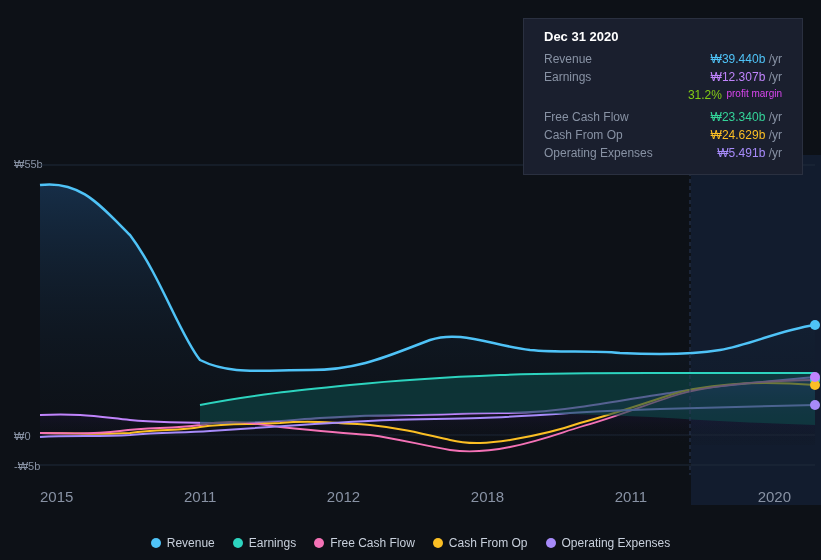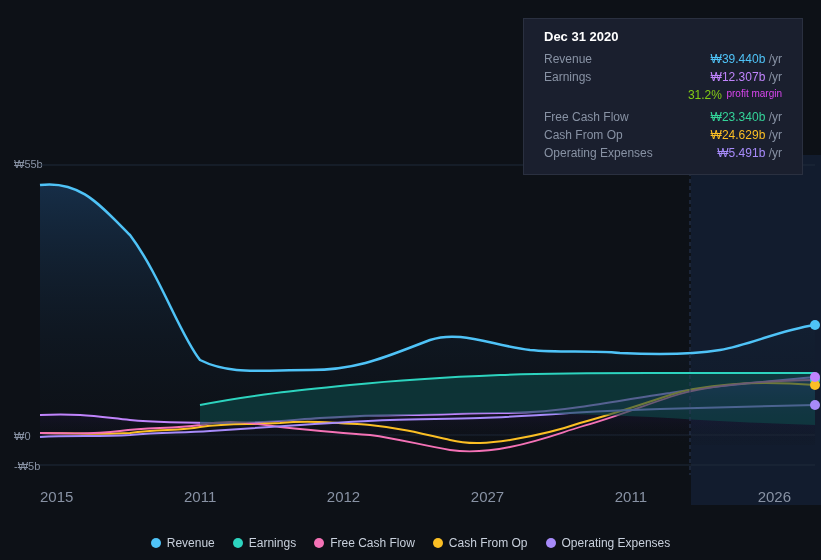--- a/index.html
+++ b/index.html
@@ -211,23 +211,23 @@
     <circle cx="815" cy="230" r="5" fill="#fbbf24"></circle>
     <circle cx="815" cy="222" r="5" fill="#c084fc"></circle>
     <circle cx="815" cy="250" r="5" fill="#a78bfa"></circle>
   </svg>
 </div>
 
 <div class="x-labels">
   <span class="x-label">2015</span>
   <span class="x-label">2011</span>
   <span class="x-label">2012</span>
-  <span class="x-label">2027</span>
+  <span class="x-label">2018</span>
   <span class="x-label">2011</span>
-  <span class="x-label">2026</span>
+  <span class="x-label">2020</span>
 </div>
 
 <div class="legend">
   <div class="legend-item">
     <div class="legend-dot" style="background:#4fc3f7;"></div>
     <span class="legend-text">Revenue</span>
   </div>
   <div class="legend-item">
     <div class="legend-dot" style="background:#2dd4bf;"></div>
     <span class="legend-text">Earnings</span>

